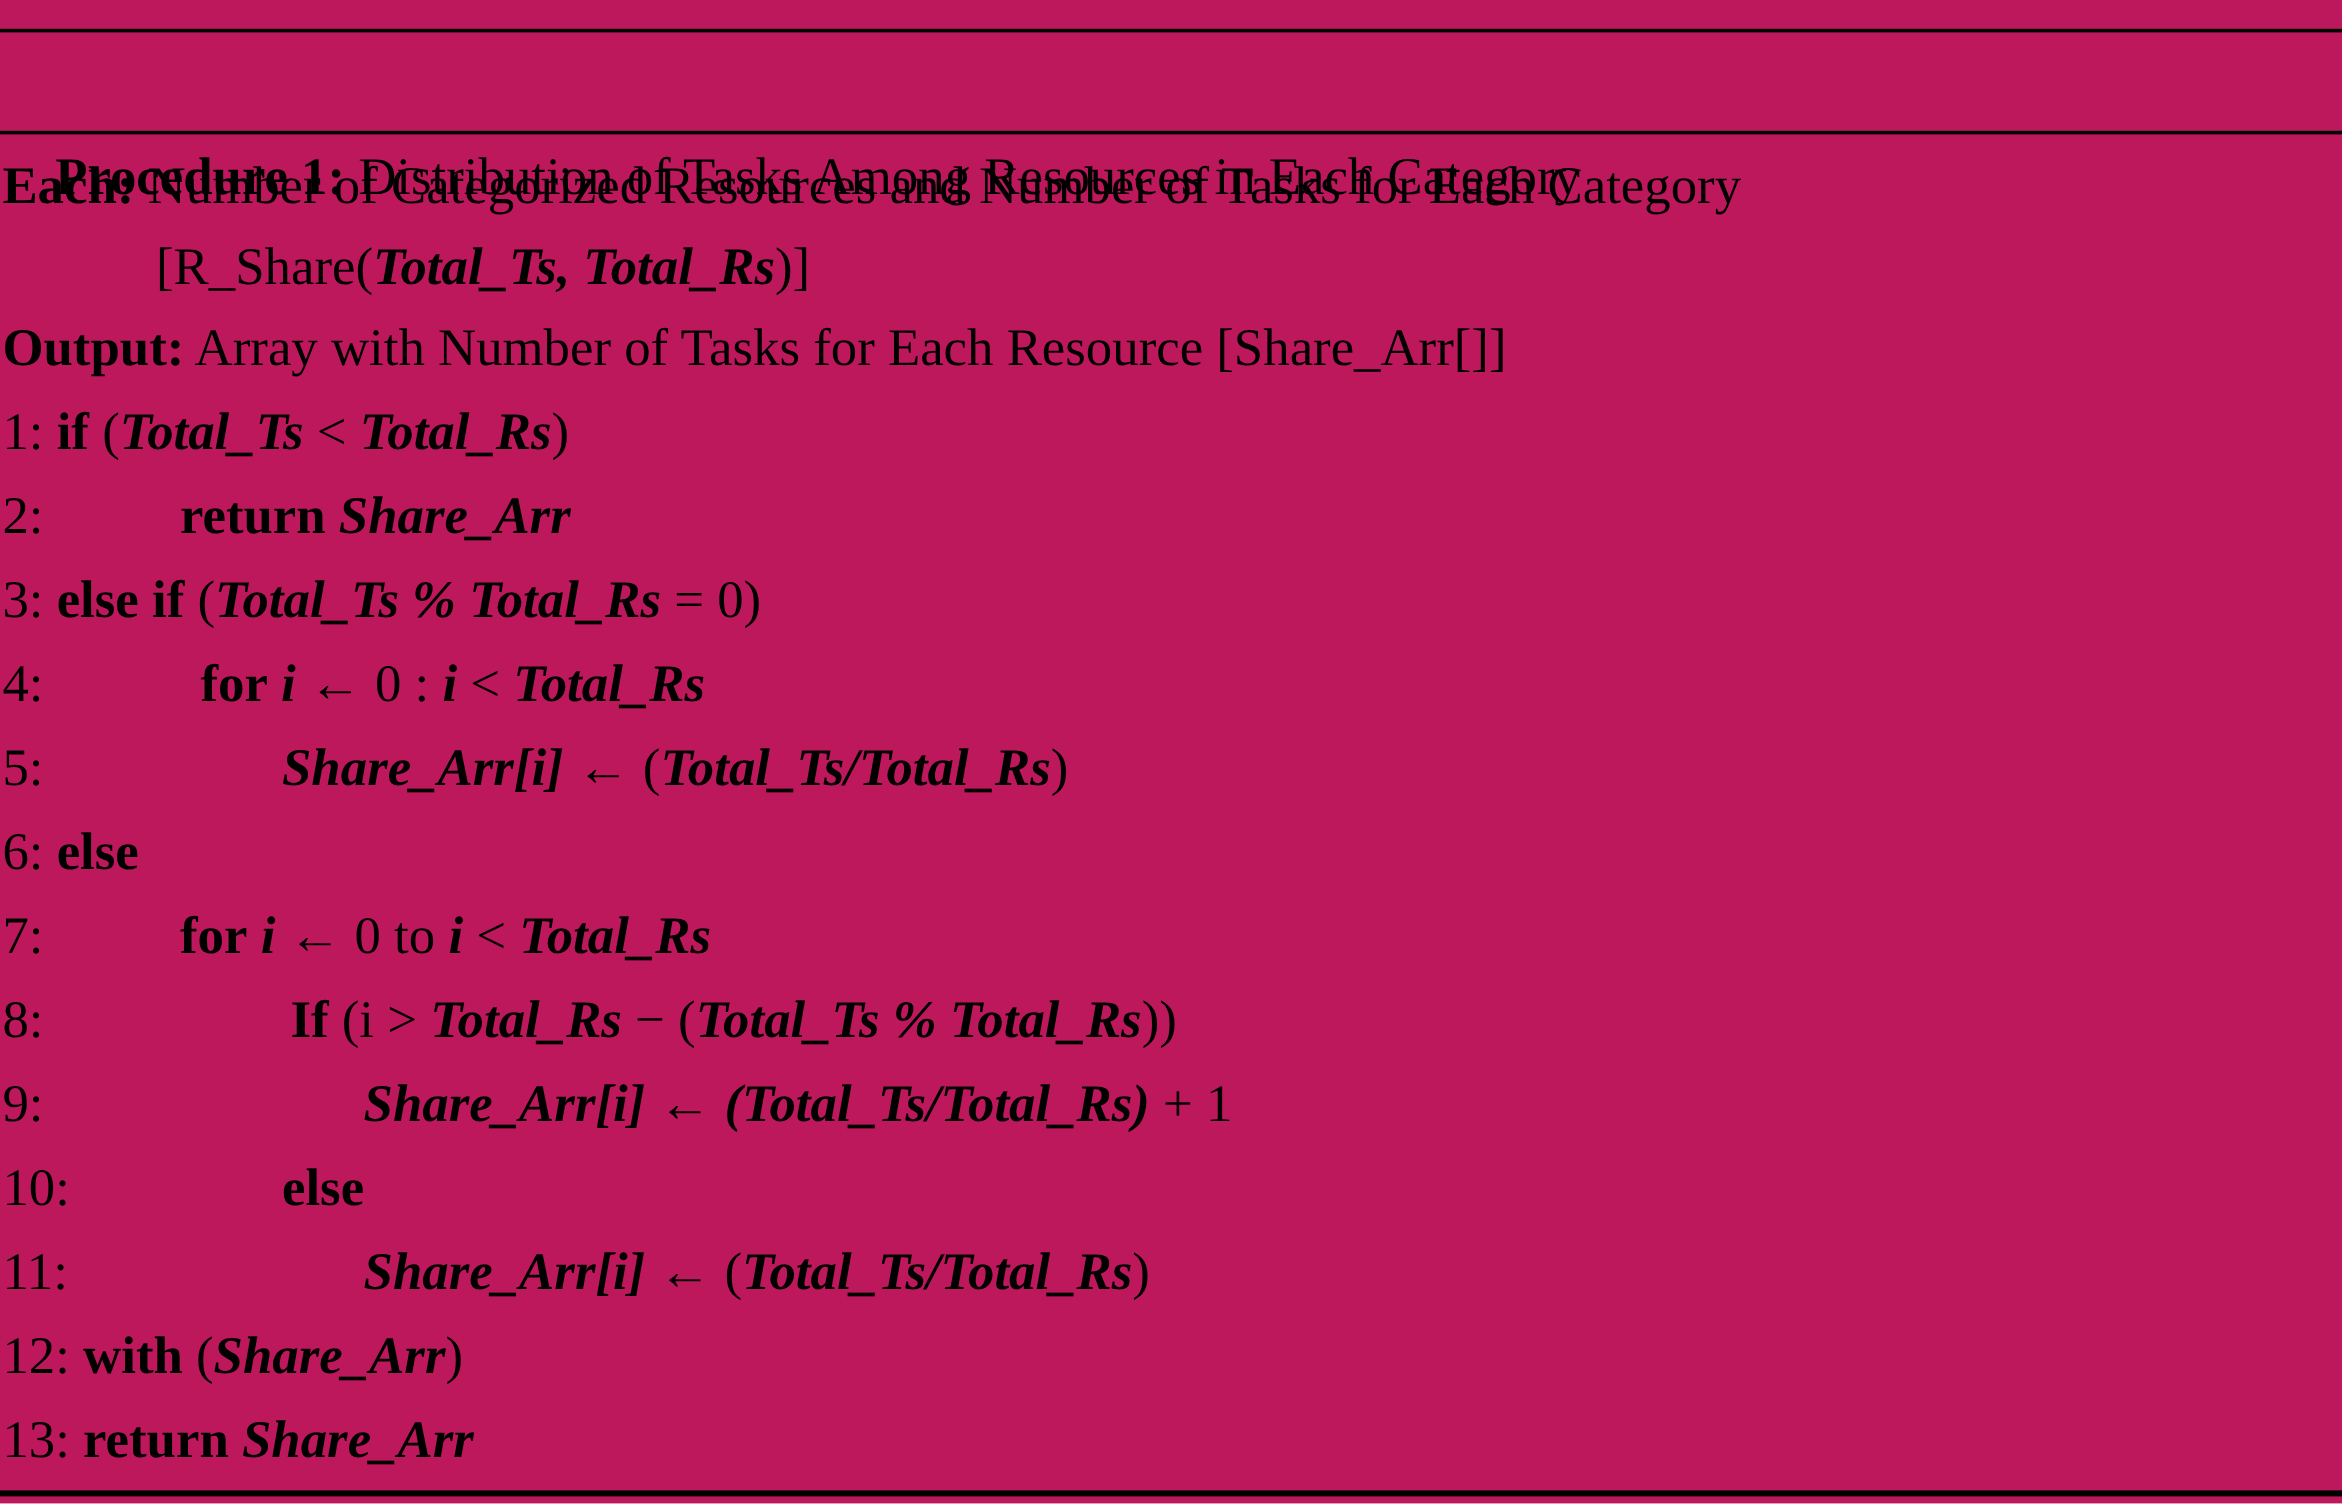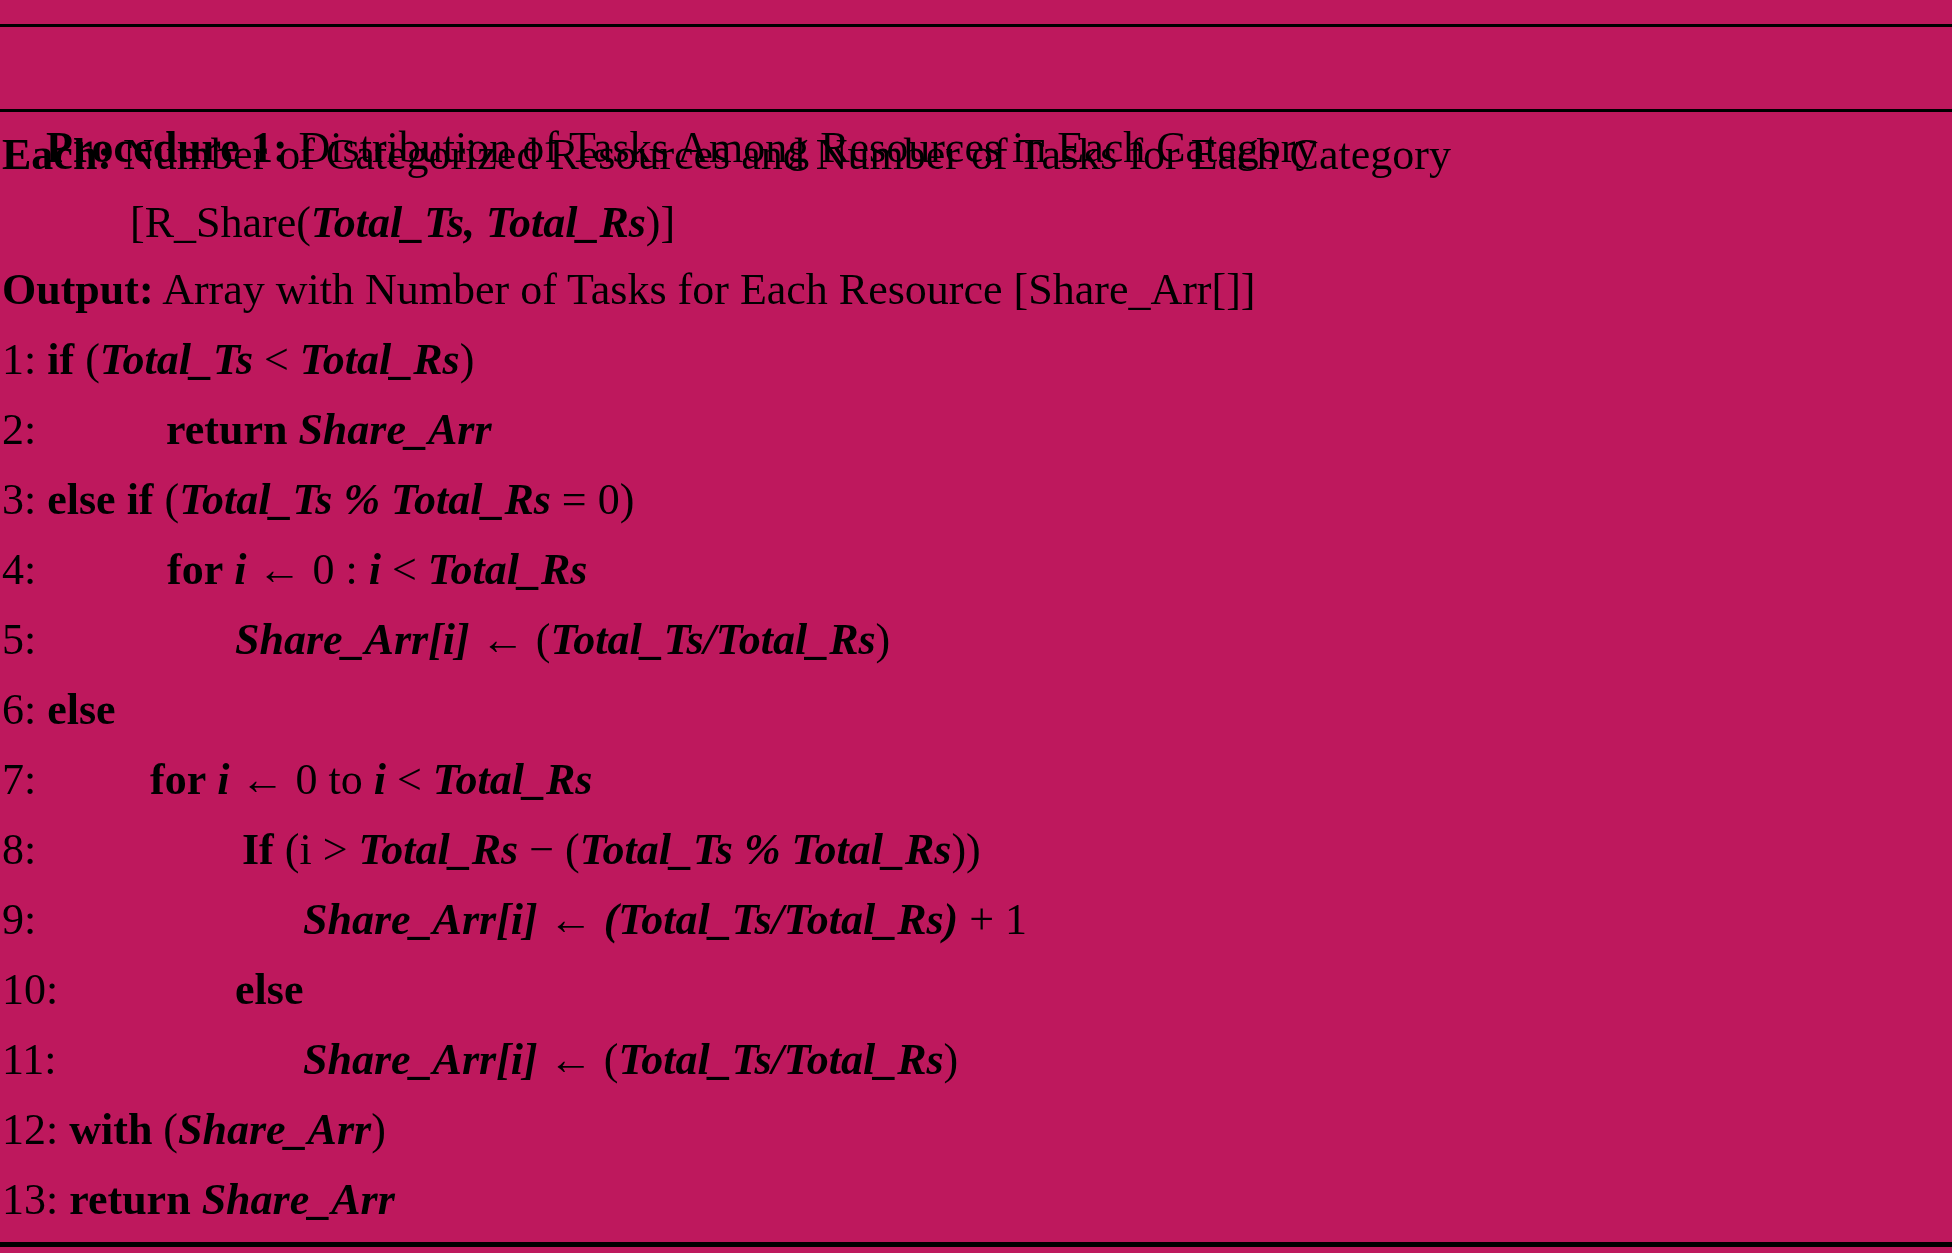--- a/index.html
+++ b/index.html
@@ -45,21 +45,21 @@
 
   <div class="rule rule-mid"></div>
 
   <div id="preamble">
       <div class="row" style="top: 120px;"><span class="num"><span class="s-b">Each:</span><span class="s-n"> Number of Categorized Resources and Number of Tasks for Each Category</span></span></div>
       <div class="row" style="top: 188px;"><span class="content-abs" style="left: 130px;"><span class="s-n">[R_Share(</span><span class="s-i">Total_Ts, Total_Rs</span><span class="s-n">)]</span></span></div>
       <div class="row" style="top: 255px;"><span class="num"><span class="s-b">Output:</span><span class="s-n"> Array with Number of Tasks for Each Resource [Share_Arr[]]</span></span></div>
     </div>
   <div id="code">
       <div class="row" style="top: 325px;"><span class="num s-n">1:</span> <span><span class="s-b">if</span><span class="s-n"> (</span><span class="s-i">Total_Ts</span><span class="s-n"> &lt; </span><span class="s-i">Total_Rs</span><span class="s-n">)</span></span></div>
-      <div class="row" style="top: 395px;"><span class="num s-n">2:</span><span class="content-abs" style="left: 166px;"><span class="s-b">return</span><span class="s-n"> </span><span class="s-i">Share_Arr</span></span></div>
+      <div class="row" style="top: 395px;"><span class="num s-n">2:</span><span class="content-abs" style="left: 150px;"><span class="s-b">return</span><span class="s-n"> </span><span class="s-i">Share_Arr</span></span></div>
       <div class="row" style="top: 465px;"><span class="num s-n">3:</span> <span><span class="s-b">else if</span><span class="s-n"> (</span><span class="s-i">Total_Ts % Total_Rs</span><span class="s-n"> = 0)</span></span></div>
       <div class="row" style="top: 535px;"><span class="num s-n">4:</span><span class="content-abs" style="left: 167px;"><span class="s-b">for</span><span class="s-n"> </span><span class="s-i">i</span><span class="s-n"> ← 0 : </span><span class="s-i">i</span><span class="s-n"> &lt; </span><span class="s-i">Total_Rs</span></span></div>
       <div class="row" style="top: 605px;"><span class="num s-n">5:</span><span class="content-abs" style="left: 235px;"><span class="s-i">Share_Arr[i]</span><span class="s-n"> ← (</span><span class="s-i">Total_Ts/Total_Rs</span><span class="s-n">)</span></span></div>
       <div class="row" style="top: 675px;"><span class="num s-n">6:</span> <span><span class="s-b">else</span></span></div>
       <div class="row" style="top: 745px;"><span class="num s-n">7:</span><span class="content-abs" style="left: 150px;"><span class="s-b">for</span><span class="s-n"> </span><span class="s-i">i</span><span class="s-n"> ← 0 to </span><span class="s-i">i</span><span class="s-n"> &lt; </span><span class="s-i">Total_Rs</span></span></div>
       <div class="row" style="top: 815px;"><span class="num s-n">8:</span><span class="content-abs" style="left: 242px;"><span class="s-b">If</span><span class="s-n"> (i &gt; </span><span class="s-i">Total_Rs</span><span class="s-n"> − (</span><span class="s-i">Total_Ts % Total_Rs</span><span class="s-n">))</span></span></div>
       <div class="row" style="top: 885px;"><span class="num s-n">9:</span><span class="content-abs" style="left: 303px;"><span class="s-i">Share_Arr[i]</span><span class="s-n"> ← </span><span class="s-i">(Total_Ts/Total_Rs)</span><span class="s-n"> + 1</span></span></div>
       <div class="row" style="top: 955px;"><span class="num s-n">10:</span><span class="content-abs" style="left: 235px;"><span class="s-b">else</span></span></div>
       <div class="row" style="top: 1025px;"><span class="num s-n">11:</span><span class="content-abs" style="left: 303px;"><span class="s-i">Share_Arr[i]</span><span class="s-n"> ← (</span><span class="s-i">Total_Ts/Total_Rs</span><span class="s-n">)</span></span></div>
       <div class="row" style="top: 1095px;"><span class="num s-n">12:</span> <span><span class="s-b">with</span><span class="s-n"> (</span><span class="s-i">Share_Arr</span><span class="s-n">)</span></span></div>

